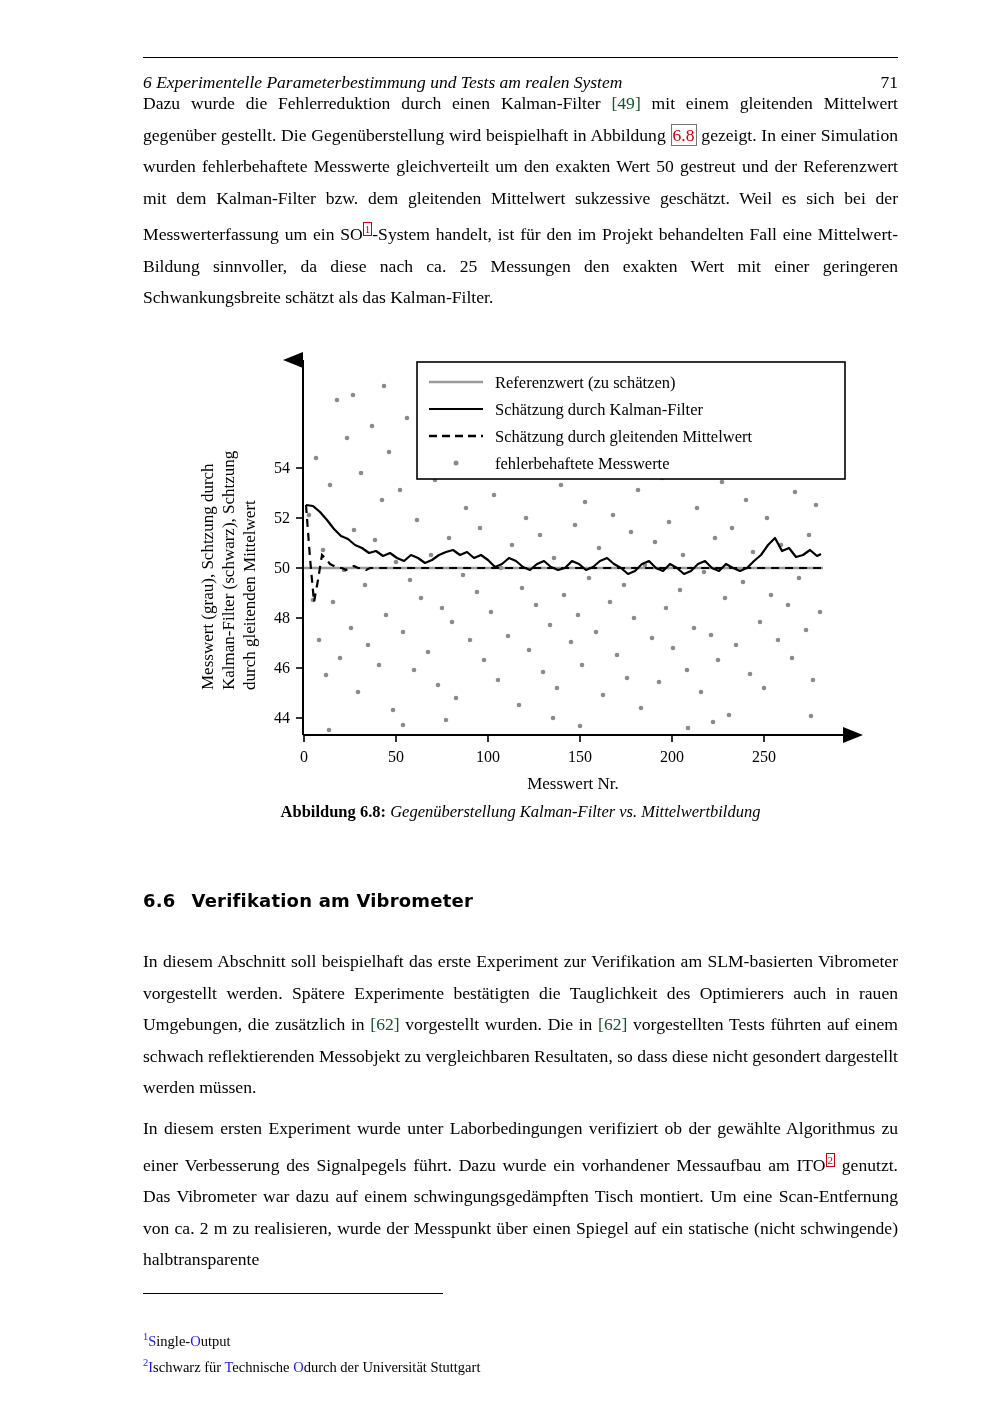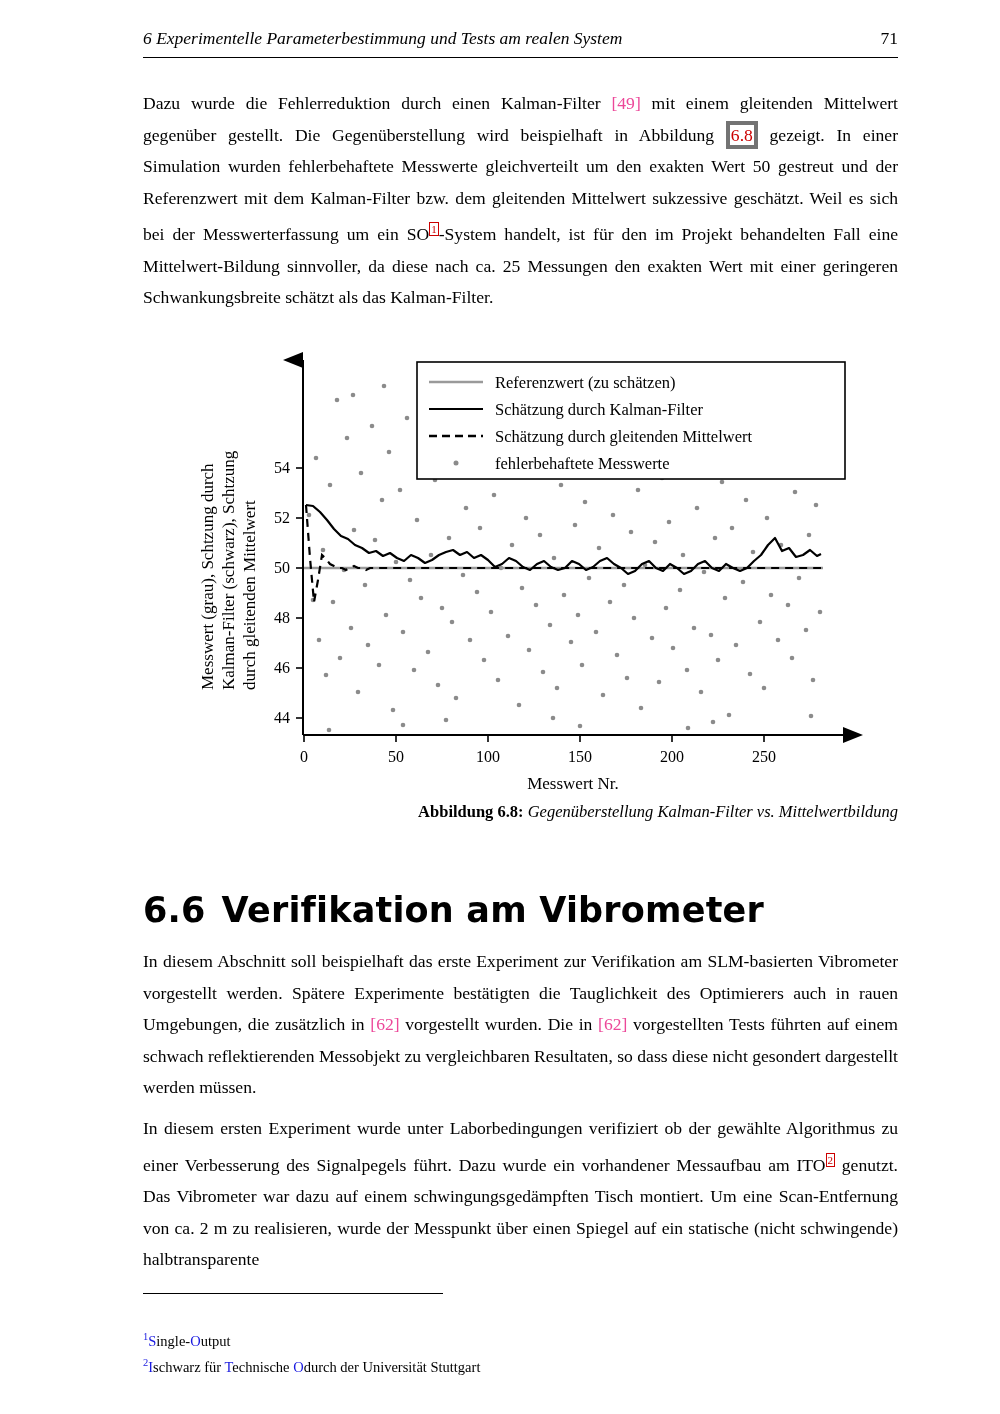--- a/index.html
+++ b/index.html
@@ -32,20 +32,21 @@
     align-items: baseline;
     font-style: italic;
     font-size: 17.5px;
   }
   .header .chapter {
     white-space: nowrap;
   }
   .header .pagenum {
     font-style: normal;
     font-size: 17.5px;
+    margin-top: 44px;
   }
   .header-rule {
     position: absolute;
     left: 143px;
     top: 57px;
     width: 755px;
     height: 1.2px;
     background: #000;
   }
   
@@ -54,25 +55,25 @@
     width: 755px;
     left: 143px;
     font-size: 17.6px;
     line-height: 31.6px;
     text-align: justify;
   }
   .para p {
     margin: 0;
   }
   .cite {
-    color: #ec4899;
+    color: #14532d;
   }
   .ref-box {
     color: #cc0000;
-    border: 4px solid #737373;
+    border: 1px solid #737373;
     padding: 0 1px;
     line-height: 1;
   }
   .fn-sup {
     font-size: 11px;
     vertical-align: super;
     color: #cc0000;
     border: 1px solid #cc0000;
     padding: 0 1px;
   }
@@ -82,36 +83,36 @@
     left: 143px;
     top: 340px;
     width: 755px;
     height: 450px;
   }
   .figcaption {
     position: absolute;
     left: 143px;
     top: 802px;
     width: 755px;
-    text-align: right;
+    text-align: center;
     font-size: 16.5px;
     font-style: italic;
   }
   .figcaption .capnum {
     font-weight: bold;
     font-style: normal;
   }
   
   .section-heading {
     position: absolute;
     left: 143px;
     top: 890px;
     font-family: "DejaVu Sans", sans-serif;
     font-weight: bold;
-    font-size: 35px;
+    font-size: 18px;
     letter-spacing: 0.2px;
   }
   .section-heading .secnum {
     margin-right: 16px;
   }
   
   .footnote-rule {
     position: absolute;
     left: 143px;
     top: 1293px;

